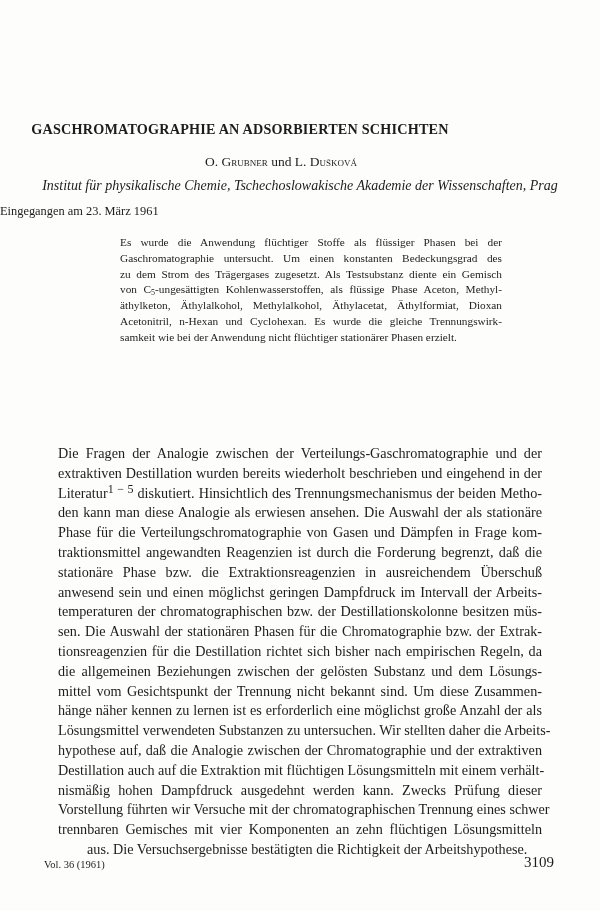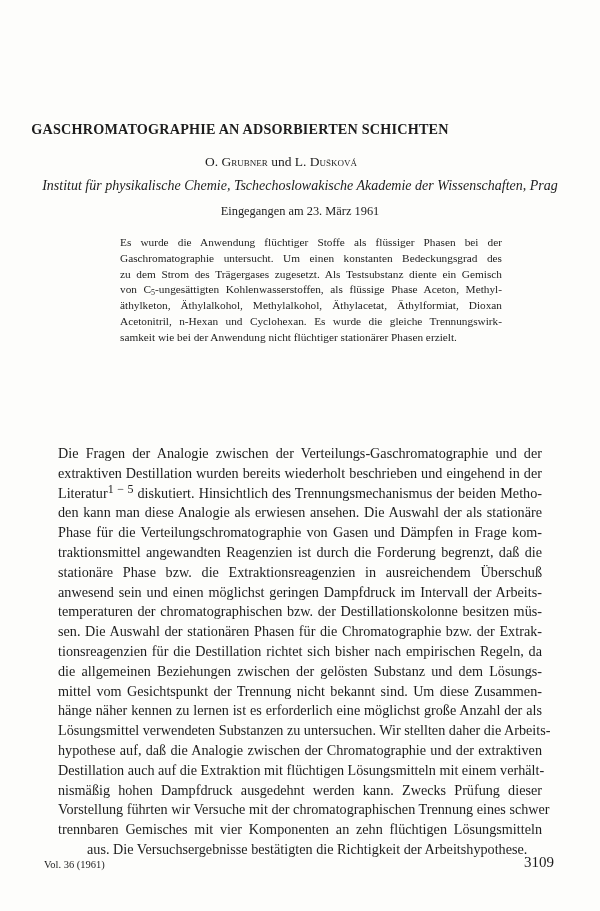--- a/index.html
+++ b/index.html
@@ -14,21 +14,21 @@
   .authors {
     position:absolute; top:154px; left:15px; width:532px; text-align:center;
     font-size:13.5px;
   }
   .authors .sc { font-variant:small-caps; }
   .affil {
     position:absolute; top:178px; left:0; width:600px; text-align:center;
     font-style:italic; font-size:14px;
   }
   .received {
-    position:absolute; top:204px; left:0; width:600px; text-align:center;
+    position:absolute; top:204px; left:0; width:600px; text-align:left;
     font-size:12.4px;
   }
   .abstract {
     position:absolute; top:235px; left:120px; width:382px;
     font-size:11.3px; line-height:15.8px; text-align:justify; text-align-last:left;
   }
   .abstract .ln { display:block; text-align:justify; text-align-last:justify; white-space:nowrap; }
   .abstract .ln.last { text-align-last:left; }
   .body {
     position:absolute; top:398px; left:58px; width:484px;

